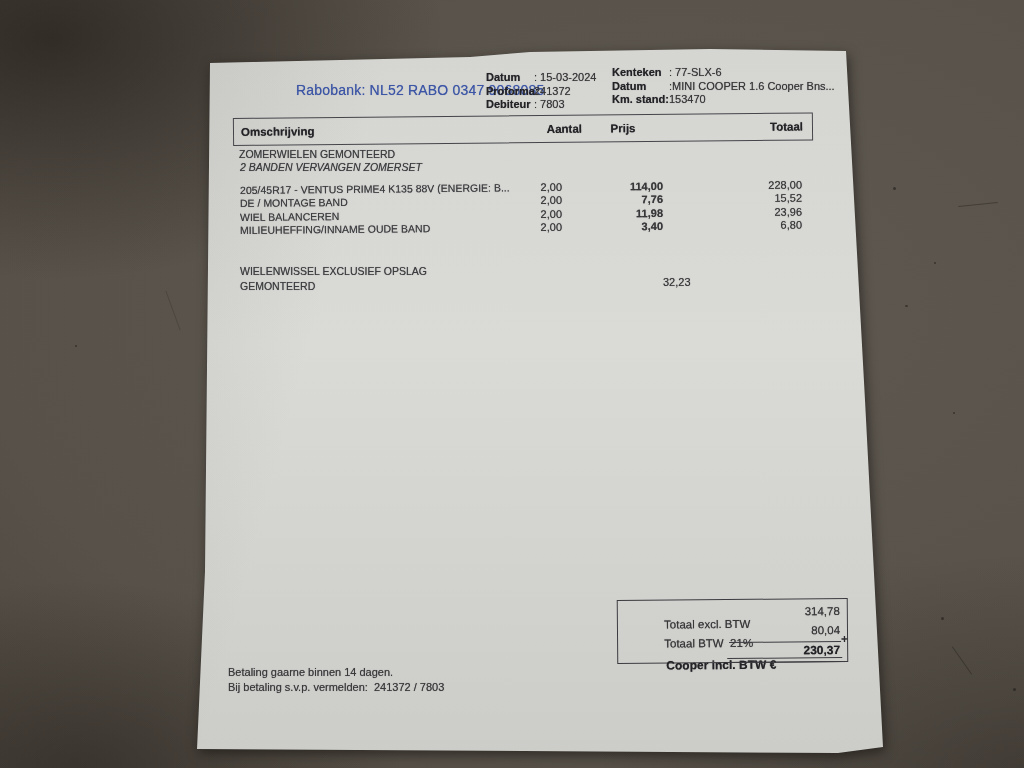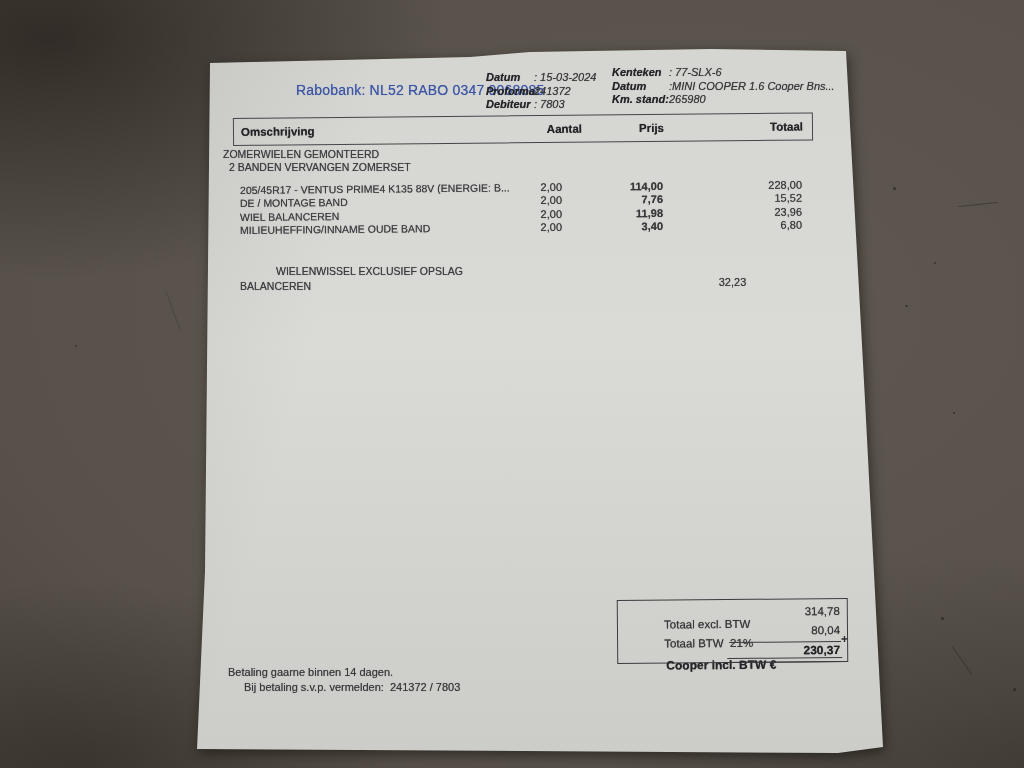--- a/index.html
+++ b/index.html
@@ -19,30 +19,30 @@
     background-image:
       linear-gradient(105deg, rgba(110,110,105,.12), rgba(255,255,255,0) 22%),
       linear-gradient(to bottom, #d5d6d2 0%, #dadbd7 42%, #cccdc8 100%);
     clip-path:polygon(13px 14px,273px 8px,333px 3px,513px 0px,649px 2px,668px 351px,686px 698px,641px 704px,0px 700px,8px 522px);
   }
   .content{position:absolute;left:0;top:0;width:687px;height:705px;color:#38383a;}
   .txt{position:absolute;white-space:pre;text-shadow:0 0 .7px rgba(55,55,58,.75);}
   .bank{font-size:14px;color:#3c55a5;letter-spacing:.2px;text-shadow:0 0 .7px rgba(60,85,165,.7);}
   .meta-row{font-size:11px;line-height:13.5px;white-space:pre;}
   .meta .lbl{font-weight:bold;display:inline-block;color:#232327;}
-  .meta{position:absolute;text-shadow:0 0 .7px rgba(55,55,58,.75);font-style:italic;}
+  .meta{position:absolute;text-shadow:0 0 .7px rgba(55,55,58,.75);}
   .meta-left .lbl{width:48px;}
   .meta-right .lbl{width:57px;}
   .hdr-box{position:absolute;left:36px;top:69px;width:578px;height:26px;
     border:1.5px solid #45454a;display:flex;align-items:center;
     transform:rotate(-0.55deg);transform-origin:0 50%;}
   .hdr-box .cell{font-weight:bold;font-size:11.5px;color:#232327;text-shadow:0 0 .7px rgba(35,35,39,.7);}
   .c-desc{width:281px;padding-left:7px;}
   .c-qty{width:60px;text-align:right;}
-  .c-prc{width:82px;text-align:right;}
+  .c-prc{width:82px;text-align:center;}
   .c-tot{width:139px;text-align:right;}
   .line-sm{font-size:10.5px;color:#3c3d40;}
   .item-row{position:absolute;left:43px;width:562px;display:flex;
     transform:rotate(-0.55deg);transform-origin:0 50%;}
   .item-row .d{width:281px;font-size:10.5px;color:#3c3d40;white-space:pre;
     overflow:hidden;text-shadow:0 0 .7px rgba(55,55,58,.75);}
   .item-row .n{font-size:11px;text-align:right;text-shadow:0 0 .7px rgba(55,55,58,.75);}
   .item-row .n.q{width:60px;margin-left:-19px;padding-right:19px;}
   .item-row .n.p{width:82px;font-weight:bold;}
   .item-row .n.t{width:139px;}
@@ -81,32 +81,32 @@
 
         <div class="meta meta-left" style="left:289px;top:22px;">
           <div class="meta-row"><span class="lbl">Datum</span><span>: 15-03-2024</span></div>
           <div class="meta-row"><span class="lbl">Proforma:</span><span>241372</span></div>
           <div class="meta-row"><span class="lbl">Debiteur</span><span>: 7803</span></div>
         </div>
 
         <div class="meta meta-right" style="left:415px;top:17px;">
           <div class="meta-row"><span class="lbl">Kenteken</span><span>: 77-SLX-6</span></div>
           <div class="meta-row"><span class="lbl">Datum</span><span>:MINI COOPER 1.6 Cooper Bns...</span></div>
-          <div class="meta-row"><span class="lbl">Km. stand:</span><span>265980</span></div>
+          <div class="meta-row"><span class="lbl">Km. stand:</span><span>153470</span></div>
         </div>
 
         <div class="hdr-box">
           <div class="cell c-desc">Omschrijving</div>
           <div class="cell c-qty">Aantal</div>
           <div class="cell c-prc">Prijs</div>
           <div class="cell c-tot">Totaal</div>
         </div>
 
-        <div class="txt line-sm" style="left:26px;top:99px;">ZOMERWIELEN GEMONTEERD</div>
-        <div class="txt line-sm" style="left:32px;top:112px;">2 BANDEN VERVANGEN ZOMERSET</div>
+        <div class="txt line-sm" style="left:42px;top:99px;">ZOMERWIELEN GEMONTEERD</div>
+        <div class="txt line-sm" style="left:43px;top:112px;font-style:italic;">2 BANDEN VERVANGEN ZOMERSET</div>
 
         <div class="item-row" style="top:135px;">
           <div class="d">205/45R17 - VENTUS PRIME4 K135 88V (ENERGIE: B...</div>
           <div class="n q">2,00</div>
           <div class="n p">114,00</div>
           <div class="n t">228,00</div>
         </div>
         <div class="item-row" style="top:148px;">
           <div class="d">DE / MONTAGE BAND</div>
           <div class="n q">2,00</div>
@@ -119,41 +119,41 @@
           <div class="n p">11,98</div>
           <div class="n t">23,96</div>
         </div>
         <div class="item-row" style="top:175px;">
           <div class="d">MILIEUHEFFING/INNAME OUDE BAND</div>
           <div class="n q">2,00</div>
           <div class="n p">3,40</div>
           <div class="n t">6,80</div>
         </div>
 
-        <div class="txt line-sm" style="left:43px;top:216px;margin-left:36px;">WIELENWISSEL EXCLUSIEF OPSLAG</div>
-        <div class="txt line-sm" style="left:43px;top:231px;">BALANCEREN</div>
-        <div class="txt" style="left:466px;top:227px;width:139px;text-align:center;font-size:11px;">32,23</div>
+        <div class="txt line-sm" style="left:43px;top:216px;">WIELENWISSEL EXCLUSIEF OPSLAG</div>
+        <div class="txt line-sm" style="left:43px;top:231px;">GEMONTEERD</div>
+        <div class="txt" style="left:466px;top:227px;width:139px;text-align:left;font-size:11px;">32,23</div>
 
         <div class="totals-box">
           <div class="trow" style="top:6px;">
             <span>Totaal excl. BTW</span>
             <span class="tval">314,78</span>
           </div>
           <div class="trow" style="top:25px;">
             <span>Totaal BTW  21%</span>
             <span class="tval">80,04</span>
           </div>
           <div class="sumline" style="top:42px;"></div>
           <div class="plus" style="left:223px;top:33px;">+</div>
           <div class="trow b" style="top:44px;">
             <span>Cooper incl. BTW €</span>
             <span class="tval">230,37</span>
           </div>
           <div class="sumline dbl" style="top:58px;"></div>
         </div>
 
         <div class="txt footer-line" style="left:31px;top:617px;">Betaling gaarne binnen 14 dagen.</div>
-        <div class="txt footer-line" style="left:31px;top:632px;margin-left:16px;">Bij betaling s.v.p. vermelden:  241372 / 7803</div>
+        <div class="txt footer-line" style="left:31px;top:632px;">Bij betaling s.v.p. vermelden:  241372 / 7803</div>
 
       </div>
     </div>
   </div>
 </div>
 
 </body></html>

